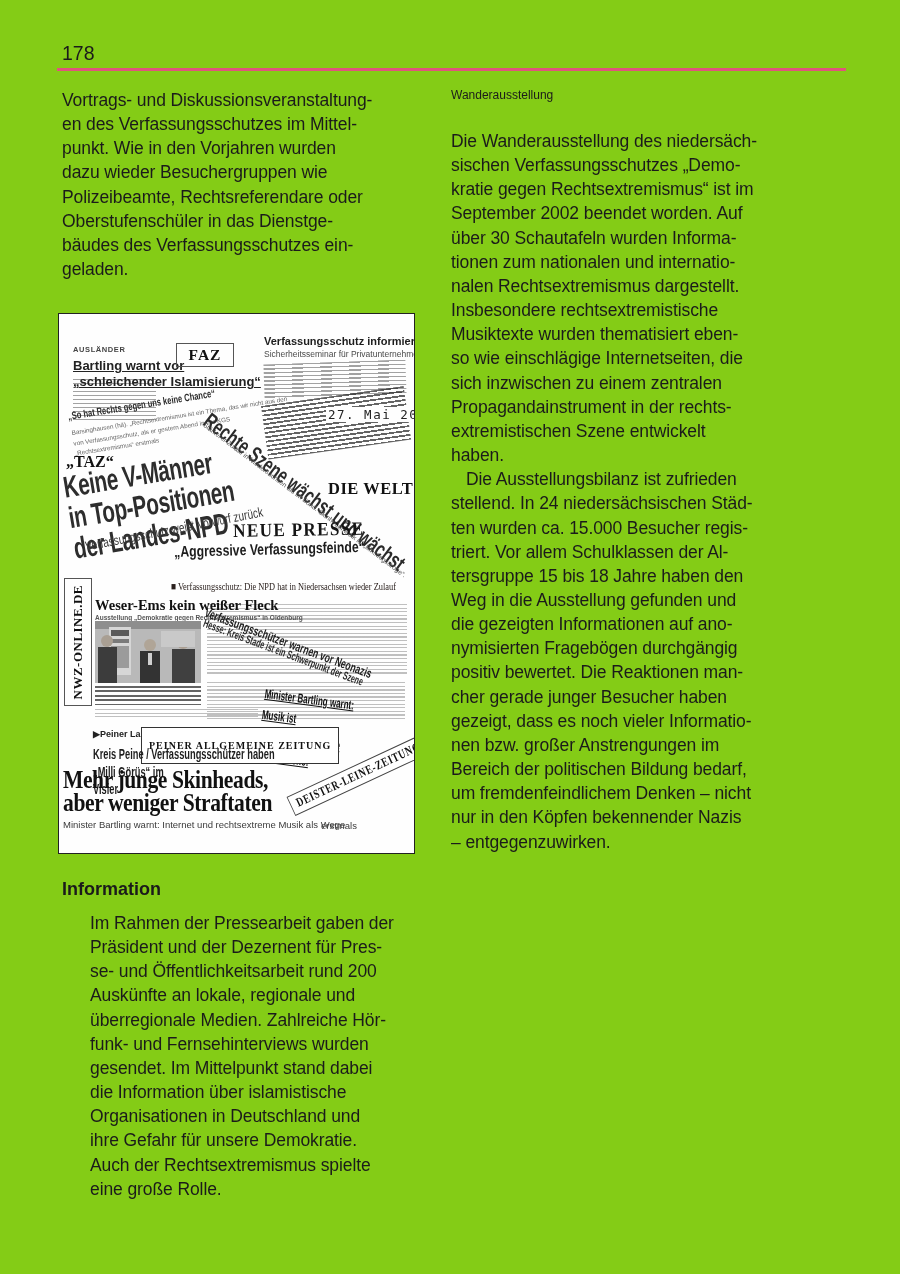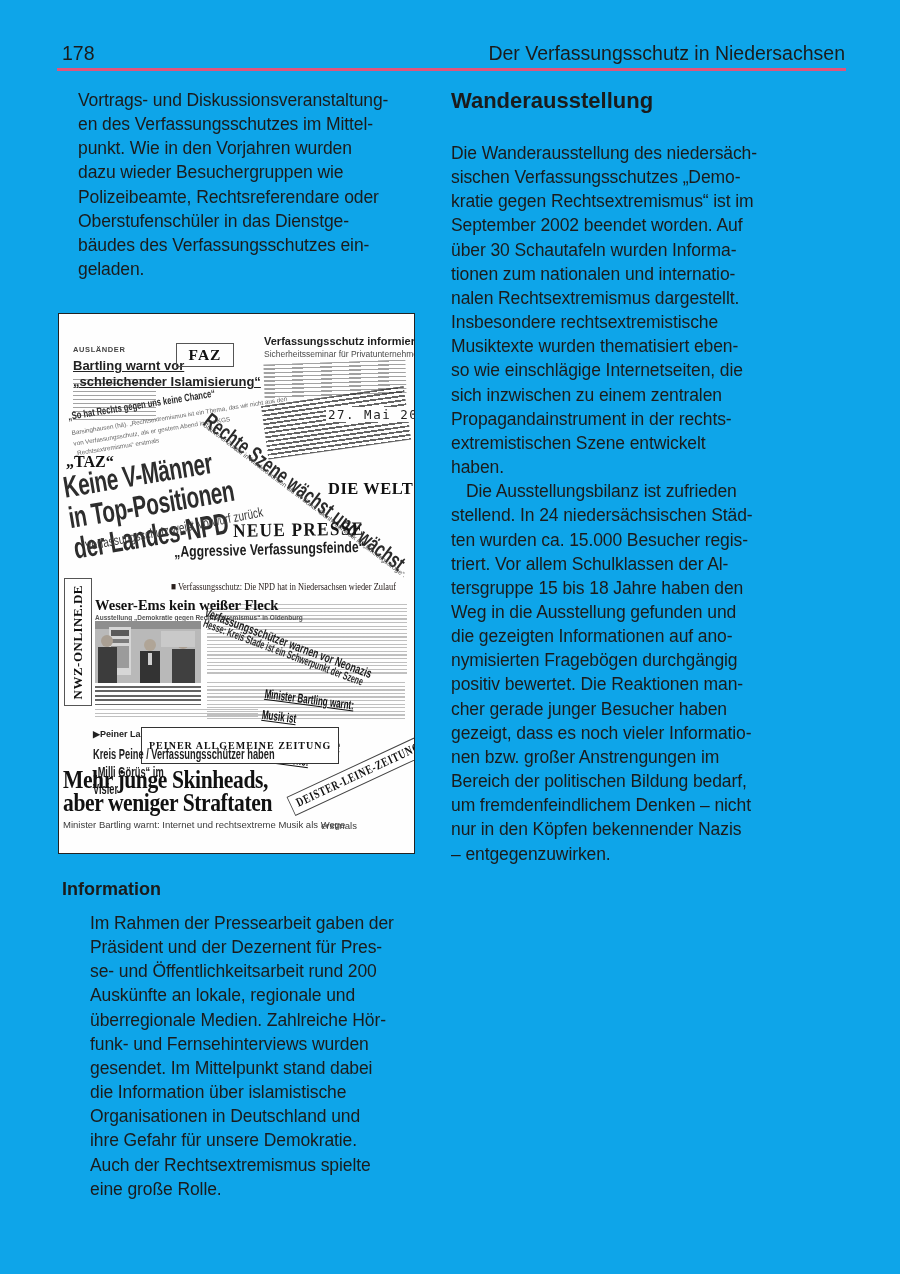--- a/index.html
+++ b/index.html
@@ -1,28 +1,28 @@
 <!DOCTYPE html>
 <html><head>
 <meta charset="utf-8">
 <style>
   html,body{margin:0;padding:0;background:#fff;}
-  .page{position:relative;width:900px;height:1274px;background:#0ea5e9;overflow:hidden;
+  .page{position:relative;width:900px;height:1274px;background:#84cc16;overflow:hidden;
         font-family:"Liberation Sans",sans-serif;color:#1b1b1b;}
   
   .hdr-num{position:absolute;left:62px;top:42px;font-size:19.5px;}
   .hdr-title{position:absolute;right:55px;top:42px;font-size:19.5px;}
   .hdr-rule{position:absolute;left:57px;right:54px;top:68px;height:3px;background:#e0557c;}
   
   .body-txt{font-size:17.5px;line-height:24.15px;white-space:pre-line;letter-spacing:-0.1px;}
-  .lp1{position:absolute;left:62px;top:88px;width:375px;margin-left:16px;}
+  .lp1{position:absolute;left:62px;top:88px;width:375px;}
   .press-h{position:absolute;left:62px;top:879px;font-size:18px;font-weight:700;}
   .lp2{position:absolute;left:62px;top:911px;width:375px;margin-left:28px;}
   .rcol{position:absolute;left:451px;top:88px;width:405px;}
-  .rcol .wander-h{font-size:22px;font-weight:700;margin:0 0 0 0;}
+  .rcol .wander-h{font-size:12px;font-weight:400;margin:0 0 0 0;}
   .rcol .p1{margin-top:27px;}
   .rcol .p2{text-indent:15px;}
   
   .collage{position:absolute;left:58px;top:313px;width:355px;height:539px;border:1px solid #222;
            background:#fefefe;overflow:hidden;}
   .collage .it{position:absolute;}
   .nowrap{white-space:nowrap;}
   .prel{white-space:pre-line;}
   
   .ft{background-image:repeating-linear-gradient(180deg,rgba(70,70,70,.5) 0 1.4px,transparent 1.4px 4px);}
@@ -91,21 +91,20 @@
   .c-deister{left:232px;top:482px;border:1px solid #444;padding:2px 8px;background:#fff;
              font-family:"Liberation Serif",serif;font-weight:700;font-size:12.5px;letter-spacing:1px;
              color:#111;transform:rotate(-25deg) scaleX(.75);transform-origin:left center;}
 </style>
 </head>
 <body>
 
 <div class="page">
 
   <div class="hdr-num">178</div>
-  <div class="hdr-title">Der Verfassungsschutz in Niedersachsen</div>
   <div class="hdr-rule"></div>
 
   <div class="lp1 body-txt">Vortrags- und Diskussionsveranstaltung-
 en des Verfassungsschutzes im Mittel-
 punkt. Wie in den Vorjahren wurden
 dazu wieder Besuchergruppen wie
 Polizeibeamte, Rechtsreferendare oder
 Oberstufenschüler in das Dienstge-
 bäudes des Verfassungsschutzes ein-
 geladen.</div>

